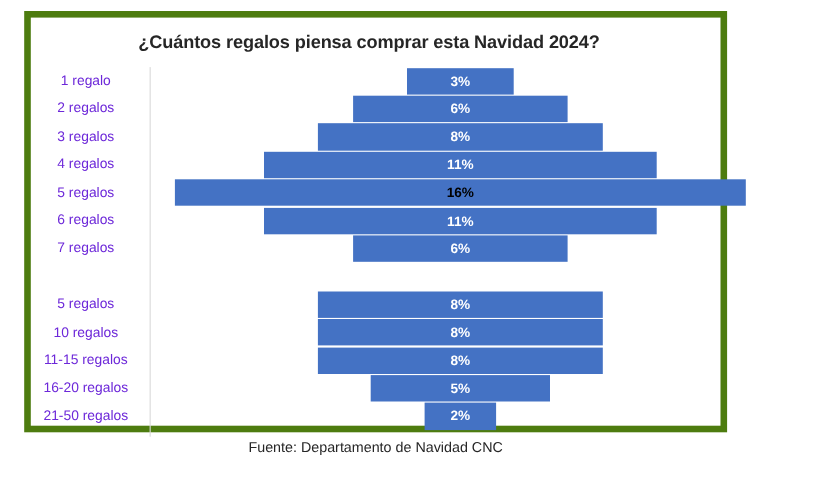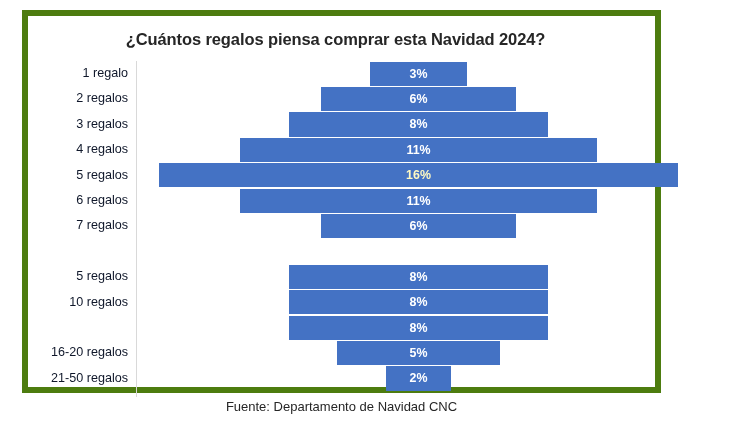--- a/index.html
+++ b/index.html
@@ -83,23 +83,23 @@
     height: 25.4px;
   }
 
   .cat-label {
     position: absolute;
     left: 0px;
     top: 0px;
     width: 100px;
     height: 25.4px;
     line-height: 25.4px;
-    text-align: right;
+    text-align: center;
     font-size: 12.6px;
-    color: #0f172a;
+    color: #6d28d9;
     white-space: nowrap;
   }
 
   .bar-track {
     position: absolute;
     left: 109px;
     top: 0px;
     width: 528px;
     height: 25.4px;
   }
@@ -178,21 +178,21 @@
             <div class="bar-track">
               <div class="bar" style="left: 103.094px; width: 356.812px; background: rgb(68, 114, 196);">
                 <div class="bar-value" style="color: rgb(255, 255, 255);">11%</div>
               </div>
             </div>
           </div>
           <div class="row" style="top: 101.6px;">
             <div class="cat-label">5 regalos</div>
             <div class="bar-track">
               <div class="bar" style="left: 22px; width: 519px; background: rgb(68, 114, 196);">
-                <div class="bar-value" style="color: #fef9c3;">16%</div>
+                <div class="bar-value" style="color: #000000;">16%</div>
               </div>
             </div>
           </div>
           <div class="row" style="top: 127px;">
             <div class="cat-label">6 regalos</div>
             <div class="bar-track">
               <div class="bar" style="left: 103.094px; width: 356.812px; background: rgb(68, 114, 196);">
                 <div class="bar-value" style="color: rgb(255, 255, 255);">11%</div>
               </div>
             </div>
@@ -215,20 +215,21 @@
           </div>
           <div class="row" style="top: 228.6px;">
             <div class="cat-label">10 regalos</div>
             <div class="bar-track">
               <div class="bar" style="left: 151.75px; width: 259.5px; background: rgb(68, 114, 196);">
                 <div class="bar-value" style="color: rgb(255, 255, 255);">8%</div>
               </div>
             </div>
           </div>
           <div class="row" style="top: 254px;">
+            <div class="cat-label">11-15 regalos</div>
             <div class="bar-track">
               <div class="bar" style="left: 151.75px; width: 259.5px; background: rgb(68, 114, 196);">
                 <div class="bar-value" style="color: rgb(255, 255, 255);">8%</div>
               </div>
             </div>
           </div>
           <div class="row" style="top: 279.4px;">
             <div class="cat-label">16-20 regalos</div>
             <div class="bar-track">
               <div class="bar" style="left: 200.406px; width: 162.188px; background: rgb(68, 114, 196);">

